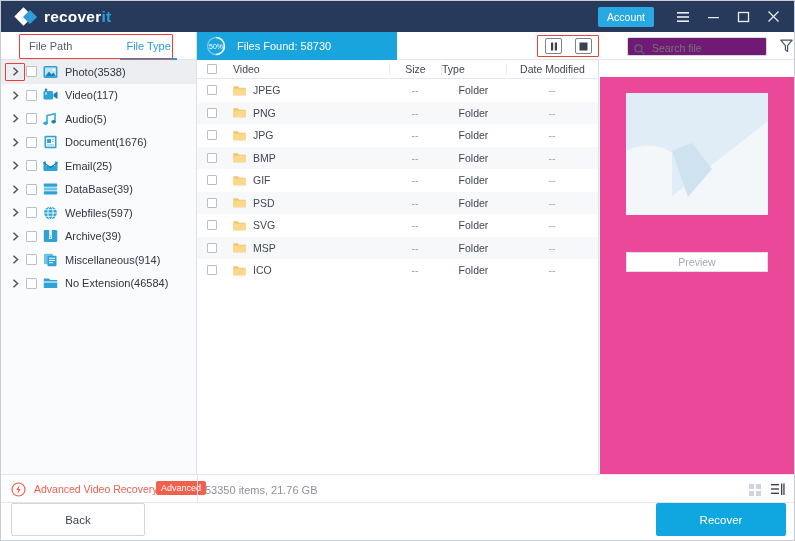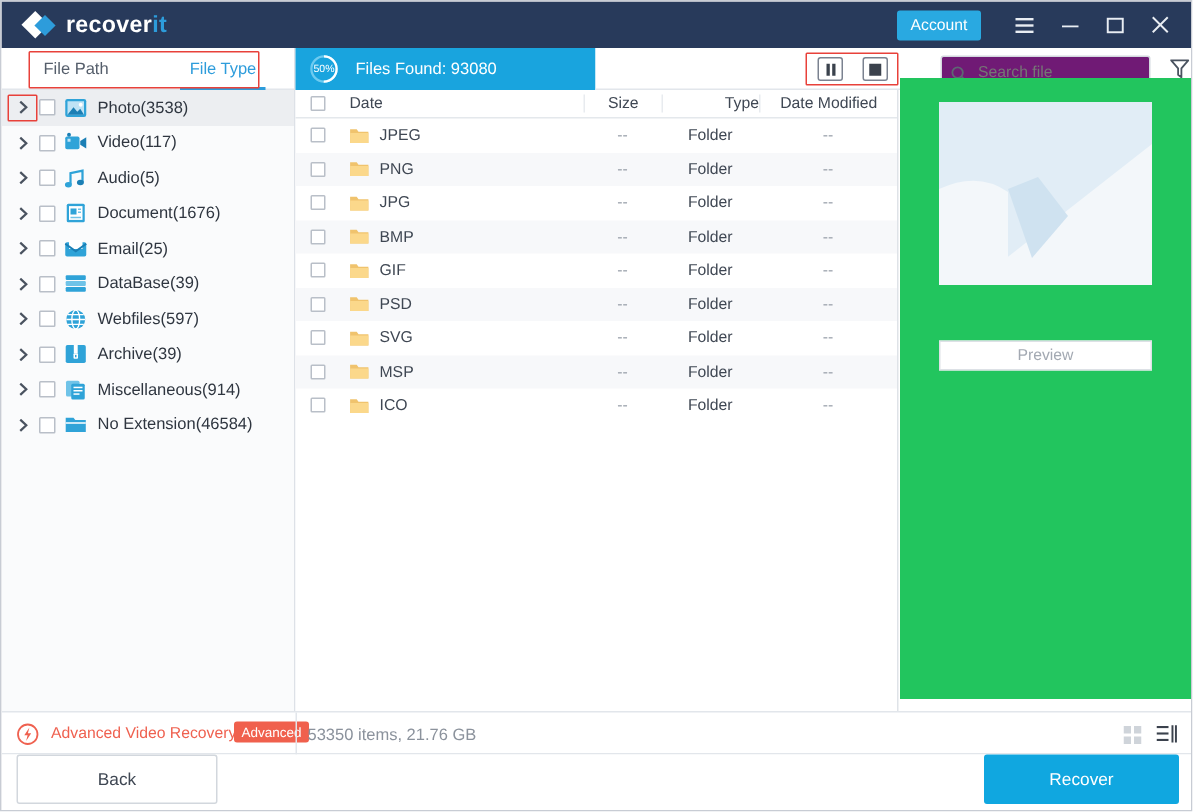--- a/index.html
+++ b/index.html
@@ -208,21 +208,21 @@
   }
   .th-cb {
     width: 30px; display: flex; align-items: center; justify-content: center;
   }
   .cb {
     width: 10px; height: 10px;
     border: 1px solid #b9bfc8; background: #ffffff; border-radius: 1px;
   }
   .th-name { flex: 0 0 162px; padding-left: 6px; }
   .th-size { flex: 0 0 52px; text-align: center; border-left: 1px solid #e8ebef; }
-  .th-type { flex: 0 0 65px; text-align: right; border-left: 1px solid #e8ebef; }
+  .th-type { flex: 0 0 65px; text-align: left; border-left: 1px solid #e8ebef; }
   .th-date { flex: 1; text-align: center; border-left: 1px solid #e8ebef; }
 
   .tr-row {
     display: flex; height: 22.5px; align-items: center;
     font-size: 10.5px; color: #3f4753; cursor: pointer;
   }
   .tr-row.alt { background: #f7f8fa; }
   .td-cb { width: 30px; display: flex; align-items: center; justify-content: center; }
   .td-name {
     flex: 0 0 162px; padding-left: 6px;
@@ -237,23 +237,23 @@
   .collapse-handle {
     position: absolute; left: 595px; top: 262px;
     width: 8px; height: 12px;
     display: flex; align-items: center; justify-content: center;
     cursor: pointer; z-index: 5;
   }
   .collapse-handle svg { display: block; }
 
   
   .preview-panel {
-    position: absolute; left: 599px; top: 51px;
+    position: absolute; left: 599px; top: 76px;
     width: 195px; height: 414px;
-    background: #22c55e;
+    background: #ec4899;
   }
   .preview-thumb {
     position: absolute; left: 26px; top: 16px;
     width: 142px; height: 122px;
     background: #e3edf5;
     overflow: hidden;
   }
   .preview-thumb svg { display: block; }
   .preview-btn {
     position: absolute; left: 26px; top: 175px;
@@ -561,21 +561,21 @@
   </div>
 
   <div class="scanbar">
     <div class="progress-ring">
       <svg width="20" height="20" viewBox="0 0 20 20">
         <circle cx="10" cy="10" r="8.4" fill="none" stroke="#6ecbf0" stroke-width="1.5"></circle>
         <circle cx="10" cy="10" r="8.4" fill="none" stroke="#ffffff" stroke-width="1.5" stroke-dasharray="26.4 52.8" transform="rotate(-90 10 10)" stroke-linecap="butt"></circle>
       </svg>
       <div class="pct">50%</div>
     </div>
-    <div class="scan-text">Files Found:  93080</div>
+    <div class="scan-text">Files Found:  58730</div>
   </div>
 
   <div class="topbar-right">
     <div class="ctrl-annot"></div>
 
     <div class="ctrl-btn ctrl-pause">
       <span>
         <svg width="8" height="9" viewBox="0 0 8 9">
           <rect x="1" y="0.5" width="2.2" height="8" fill="#3b424d"></rect>
           <rect x="4.8" y="0.5" width="2.2" height="8" fill="#3b424d"></rect>
@@ -607,21 +607,21 @@
       </svg>
     </div>
   </div>
 
   <div class="table-area">
 
     <div class="th-row">
       <div class="th-cb">
         <span class="cb"></span>
       </div>
-      <div class="th-name">Date</div>
+      <div class="th-name">Video</div>
       <div class="th-size">Size</div>
       <div class="th-type">Type</div>
       <div class="th-date">Date Modified</div>
     </div>
 
     <div id="table-body">
         <div class="tr-row">
           <div class="td-cb">
             <span class="cb"></span>
           </div>

